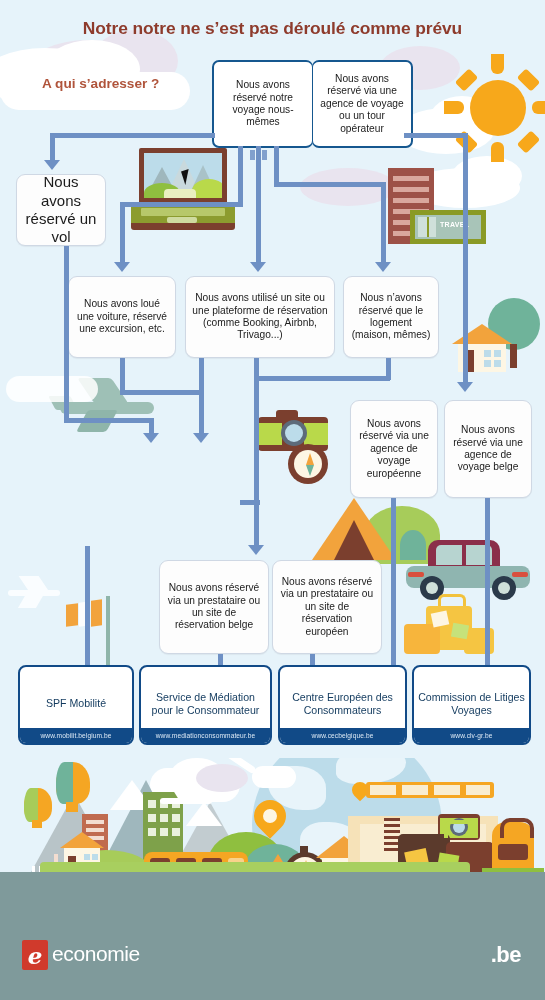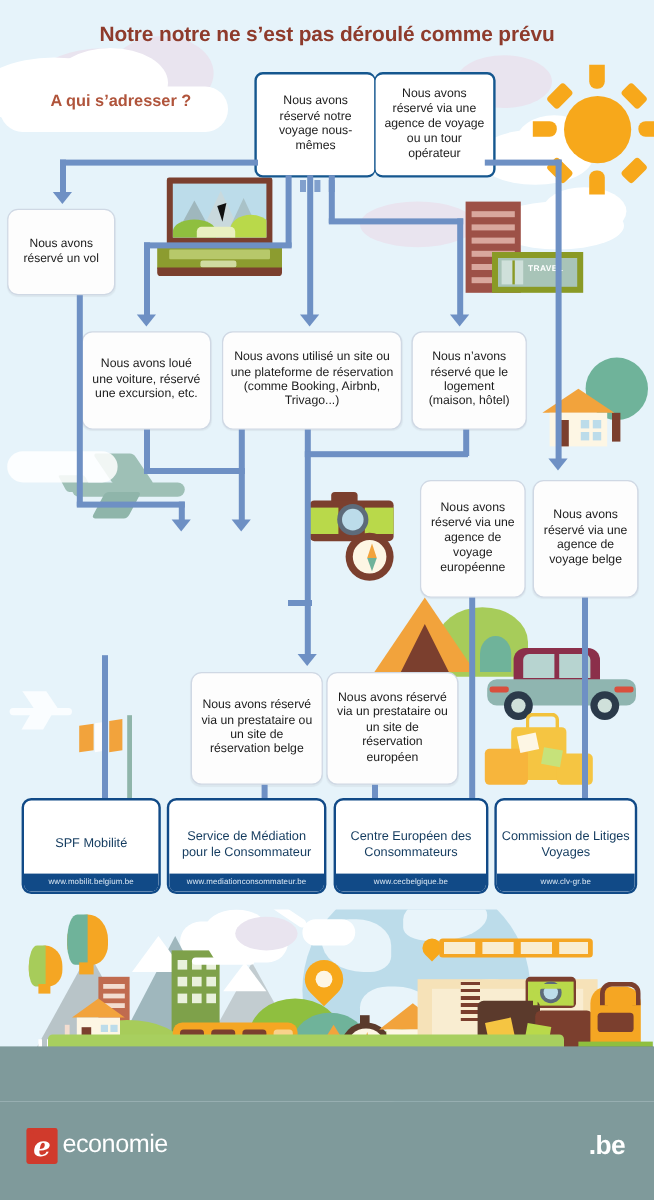--- a/index.html
+++ b/index.html
@@ -230,34 +230,34 @@
   <div id="title">Notre notre ne s’est pas déroulé comme prévu</div>
   <div id="subtitle">A qui s’adresser ?</div>
 
   <div class="box topbox left" style="left:212px;top:60px;width:101px;height:88px;font-size:10.2px;">
     <span>Nous avons réservé notre voyage nous-mêmes</span>
   </div>
   <div class="box topbox right" style="left:312px;top:60px;width:101px;height:88px;font-size:10.2px;">
     <span>Nous avons réservé via une agence de voyage ou un tour opérateur</span>
   </div>
 
-  <div class="box" style="left:6px;top:174px;width:90px;height:72px;font-size:10px;">
+  <div class="box" style="left:16px;top:174px;width:90px;height:72px;font-size:15px;">
     <span>Nous avons réservé un vol</span>
   </div>
 
   <div class="box" style="left:68px;top:276px;width:108px;height:82px;font-size:10.2px;">
     <span>Nous avons loué une voiture, réservé une excursion, etc.</span>
   </div>
 
   <div class="box" style="left:185px;top:276px;width:150px;height:82px;font-size:10.2px;">
     <span>Nous avons utilisé un site ou une plateforme de réservation (comme Booking, Airbnb, Trivago...)</span>
   </div>
 
   <div class="box" style="left:343px;top:276px;width:96px;height:82px;font-size:10.2px;">
-    <span>Nous n’avons réservé que le logement (maison, hôtel)</span>
+    <span>Nous n’avons réservé que le logement (maison, mêmes)</span>
   </div>
 
   <div class="box" style="left:350px;top:400px;width:88px;height:98px;font-size:10.2px;">
     <span>Nous avons réservé via une agence de voyage européenne</span>
   </div>
 
   <div class="box" style="left:444px;top:400px;width:88px;height:98px;font-size:10.2px;">
     <span>Nous avons réservé via une agence de voyage belge</span>
   </div>
 

